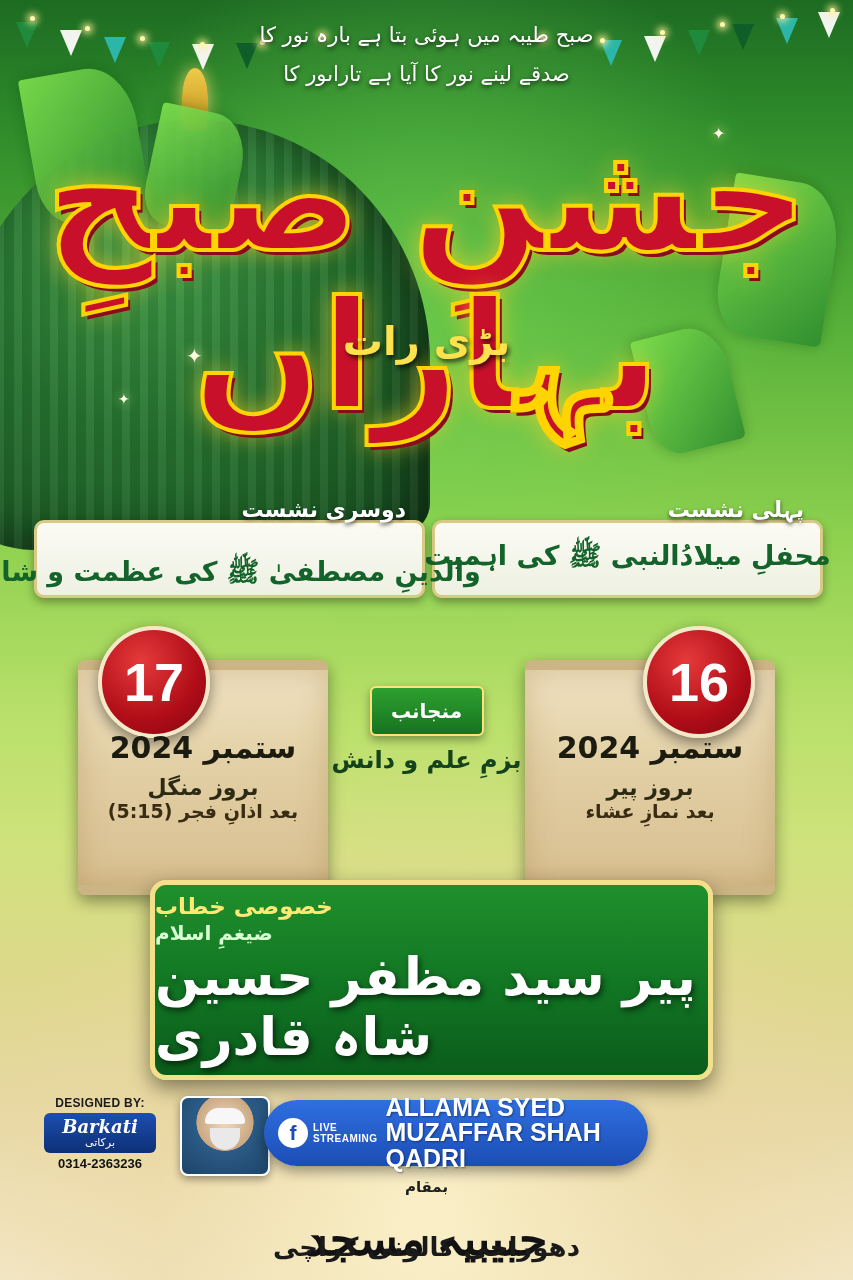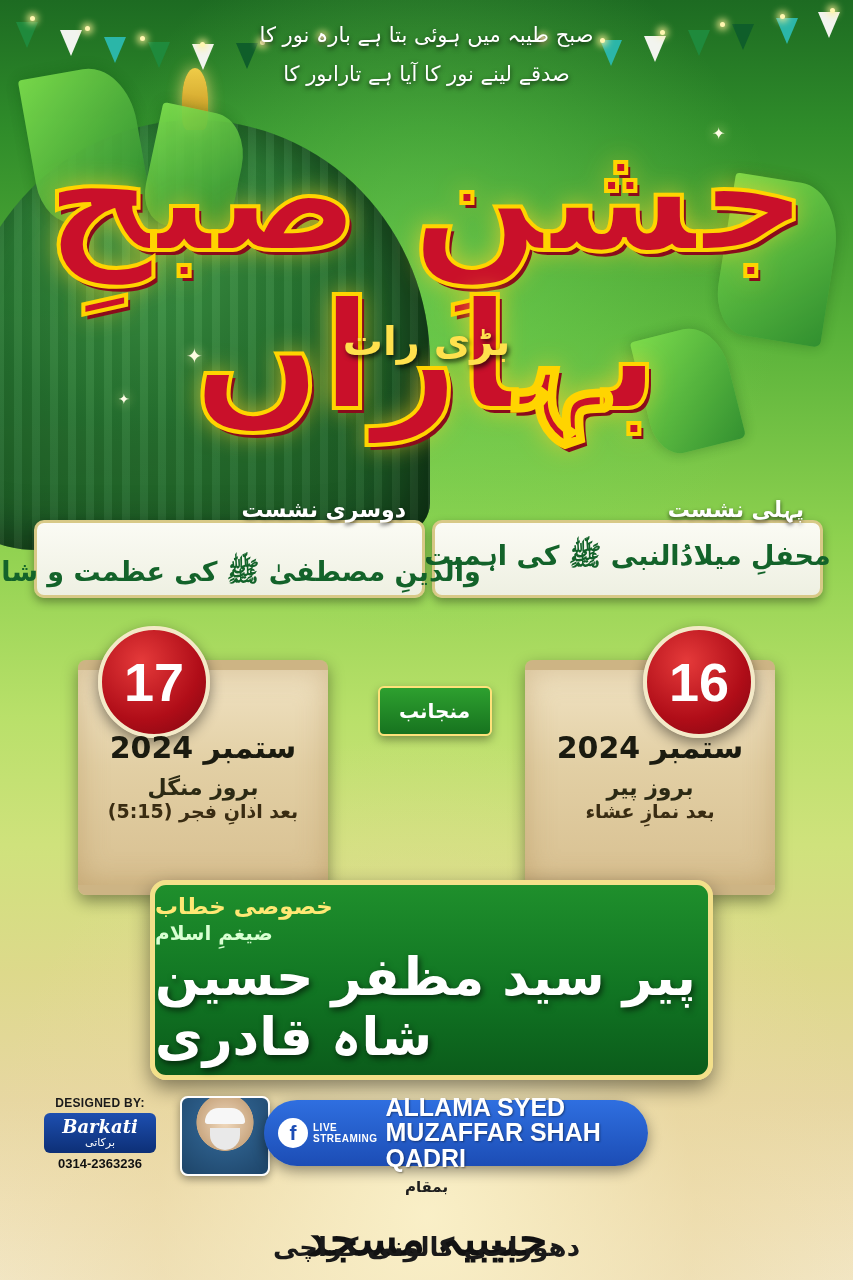--- a/index.html
+++ b/index.html
@@ -255,21 +255,20 @@
     border: 2px solid #ffe27a;
     color: #ffffff;
     font-family: "DejaVu Sans", sans-serif;
     font-size: 20px;
     font-weight: bold;
     display: flex;
     align-items: center;
     justify-content: center;
     direction: rtl;
     box-shadow: 0 4px 10px rgba(0,0,0,0.35);
-    margin-left: 8px;
   }
   .mid-text {
     position: absolute;
     top: 742px;
     left: 50%;
     transform: translateX(-50%);
     width: 190px;
     text-align: center;
     direction: rtl;
     font-family: "DejaVu Sans", sans-serif;
@@ -544,20 +543,21 @@
   <div class="scroll" id="scroll-left">
     <div class="daybadge">17</div>
     <div class="scroll-inner">
       <div class="scroll-date">ستمبر 2024</div>
       <div class="scroll-day">بروز منگل</div>
       <div class="scroll-time">بعد اذانِ فجر (5:15)</div>
     </div>
   </div>
 
   <div class="mid-tag">منجانب</div>
+  <div class="mid-text">بزمِ علم و دانش</div>
 
   <div class="speaker-panel">
     <div class="speaker-kicker">خصوصی خطاب</div>
     <div class="speaker-sub">ضیغمِ اسلام</div>
     <div class="speaker-name">پیر سید مظفر حسین شاہ قادری</div>
   </div>
 
   <div class="designer">
     <div class="designer-title">DESIGNED BY:</div>
     <div class="designer-logo">

